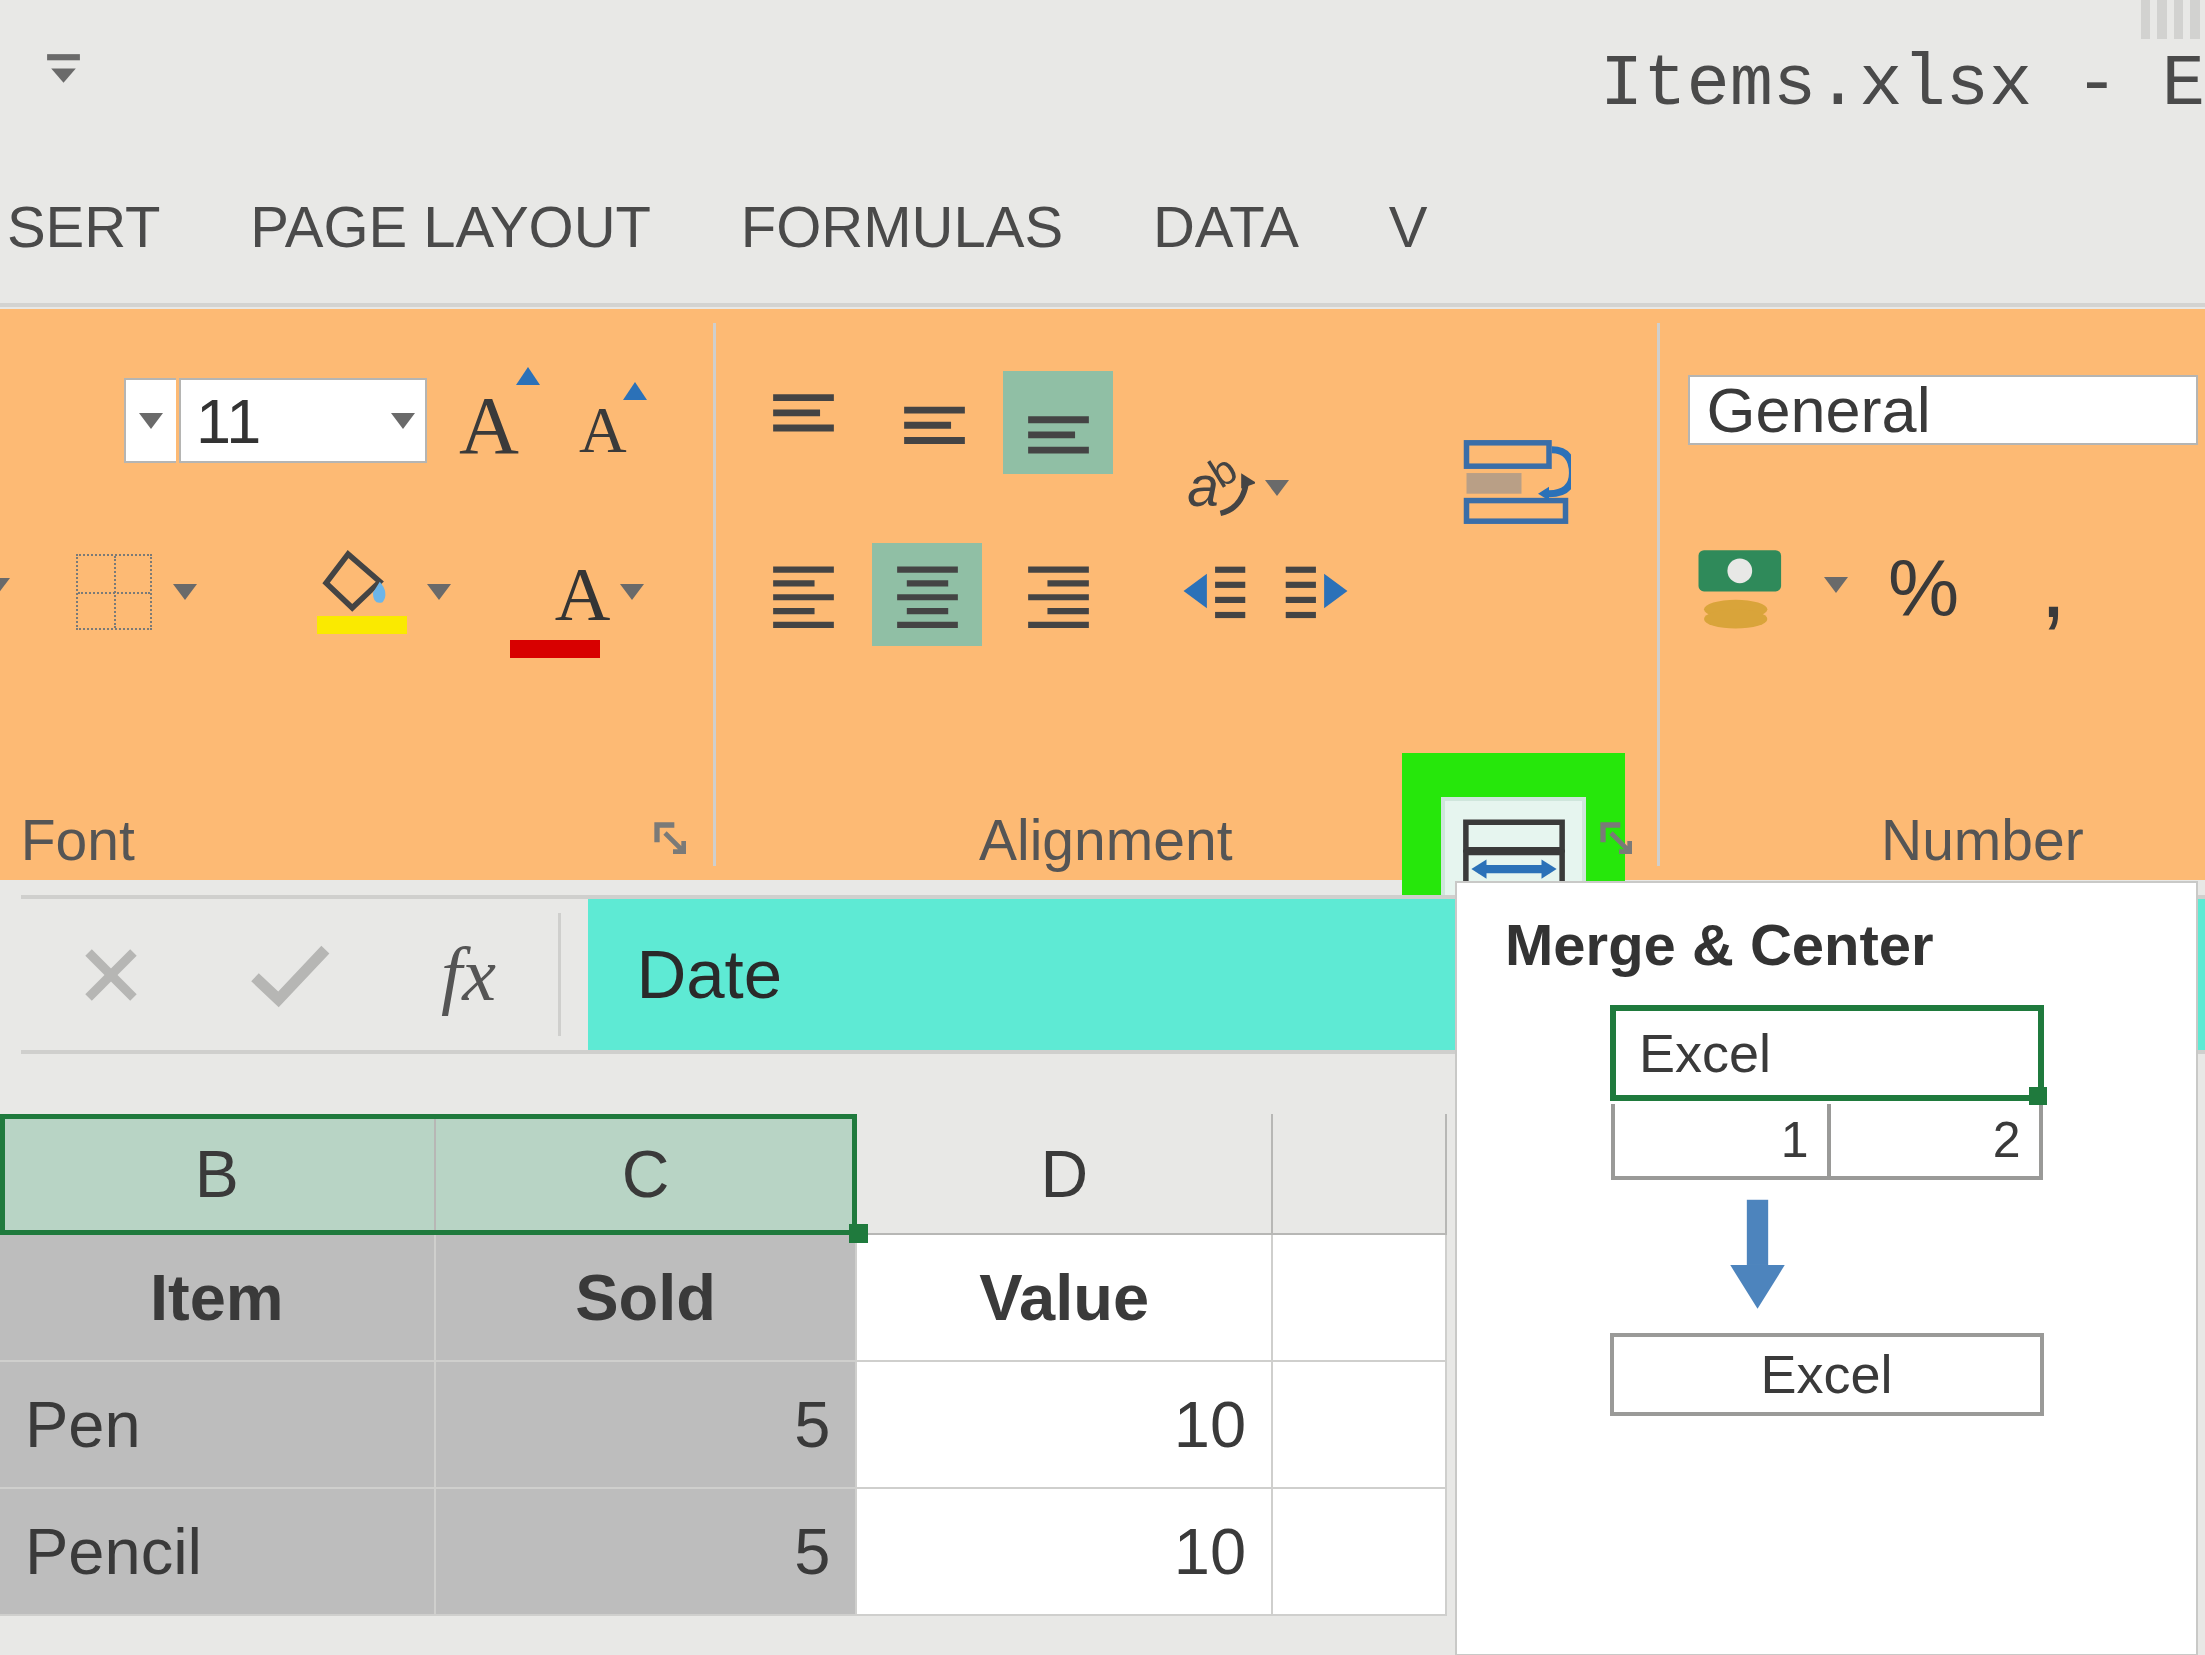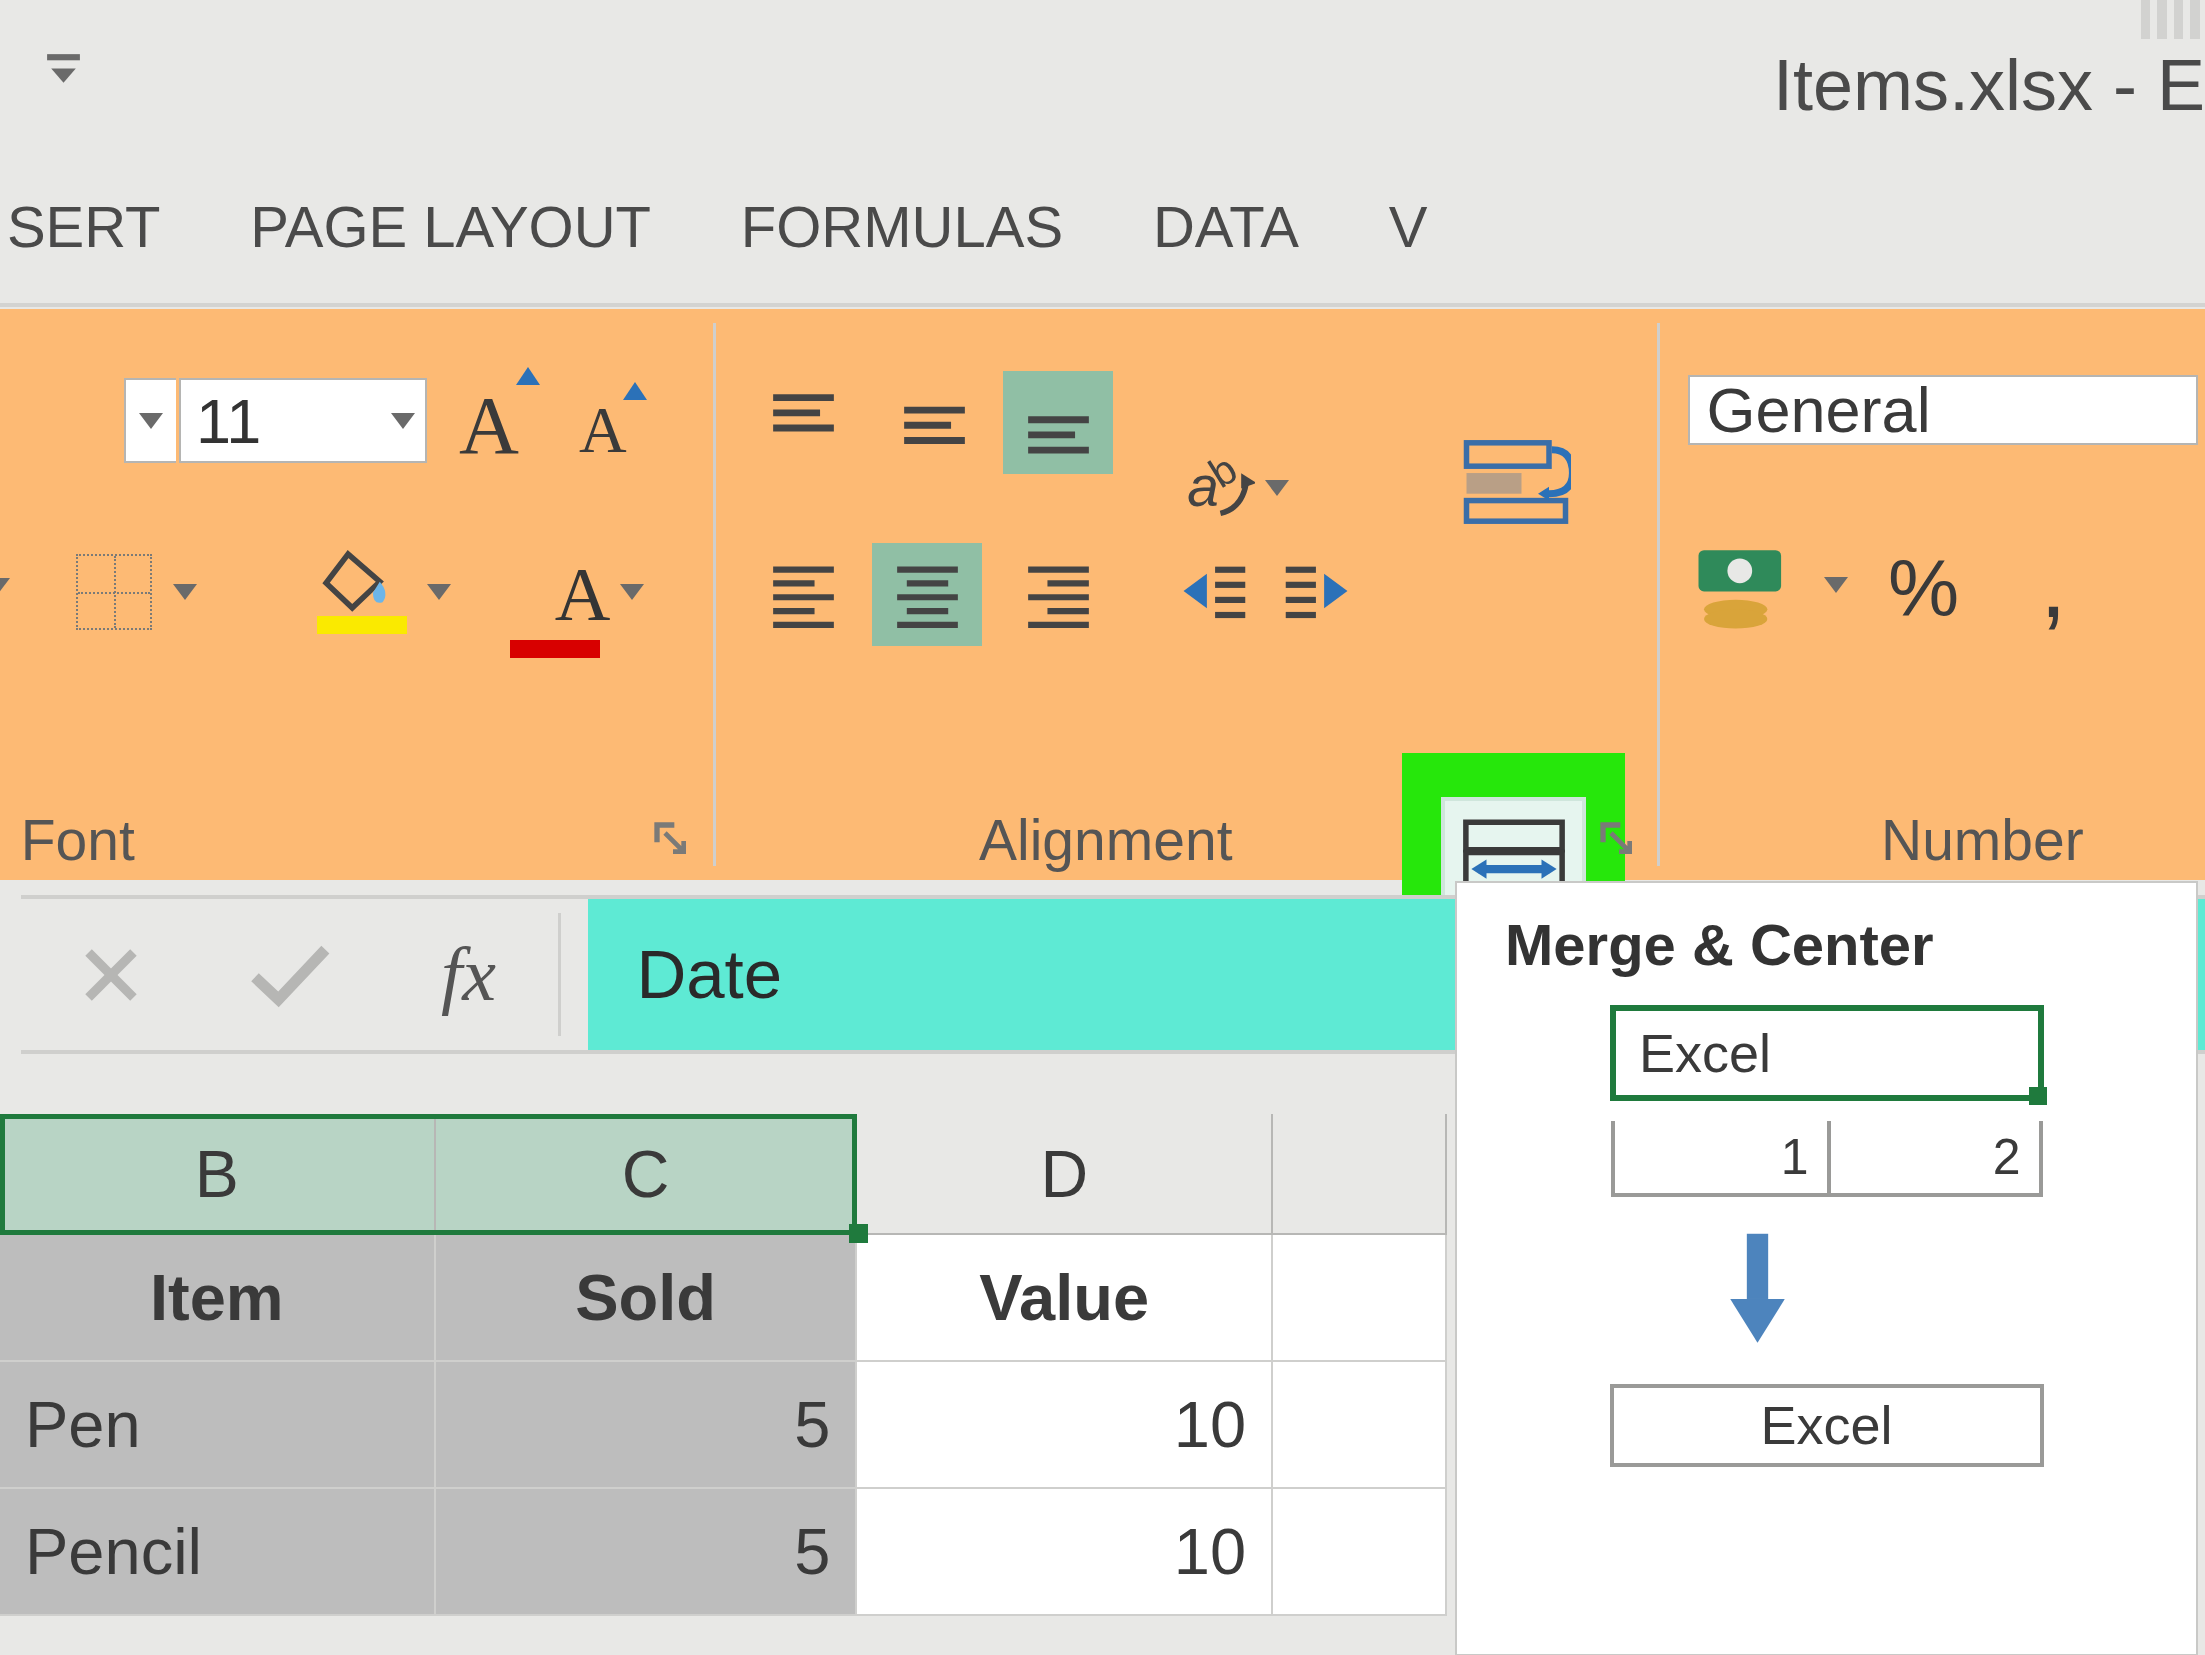--- a/index.html
+++ b/index.html
@@ -9,20 +9,21 @@
     background: #e8e8e6;
     color: #3a3a3a;
     position: relative;
   }
 
   
   .titlebar {
     position: absolute;
     top: 0; left: 0; right: 0;
     height: 159px;
+    font-family: Liberation Mono, monospace;
   }
   .qat {
     position: absolute;
     left: 43px; top: 55px;
     width: 41px; height: 27.6px;
     display: flex; align-items: center; justify-content: center;
     color: #6a6a6a;
   }
   .title-text {
     position: absolute;
@@ -313,21 +314,21 @@
     padding: 27.6px 48px;
   }
   .supertip-title {
     font-size: 58px;
     font-weight: 600;
     color: #333;
     margin-bottom: 27.6px;
   }
   .tip-diagram {
     width: 441px; margin: 20.7px auto 0;
-    display: flex; flex-direction: column; align-items: center; gap: 20px;
+    display: flex; flex-direction: column; align-items: center; gap: 3px;
   }
   .tip-cell-merged {
     width: 434px; height: 96px;
     border: 6.9px solid #1f7a3d;
     display: flex; align-items: center;
     padding-left: 23.4px;
     font-size: 54px;
     position: relative;
     background: #fff;
   }

